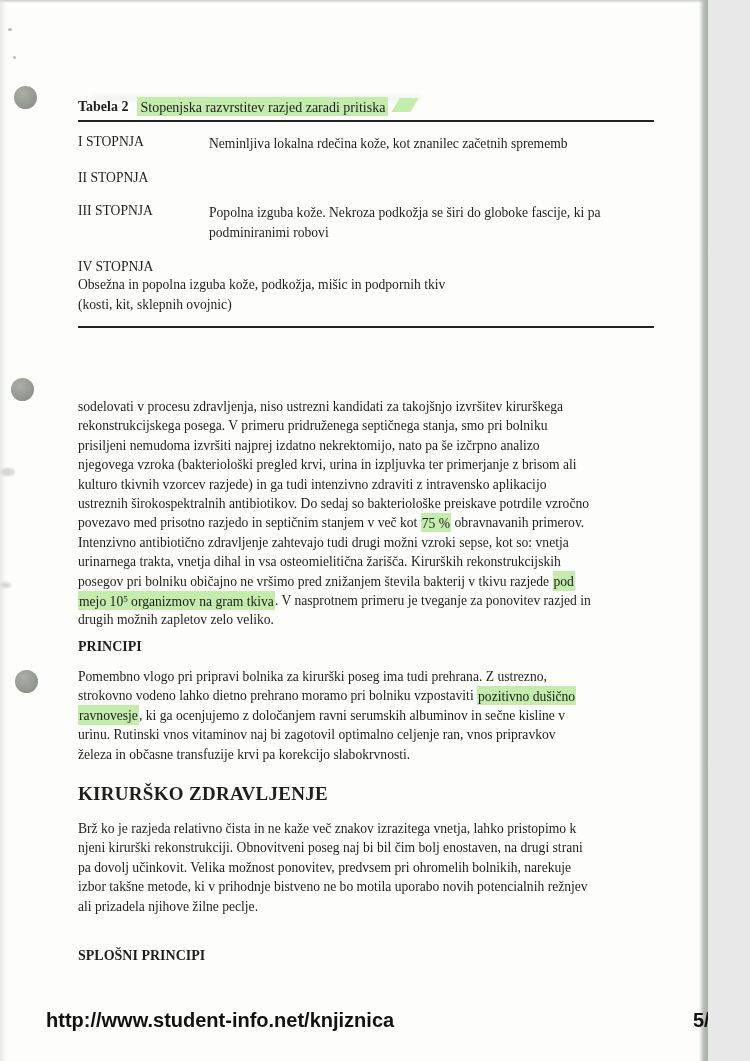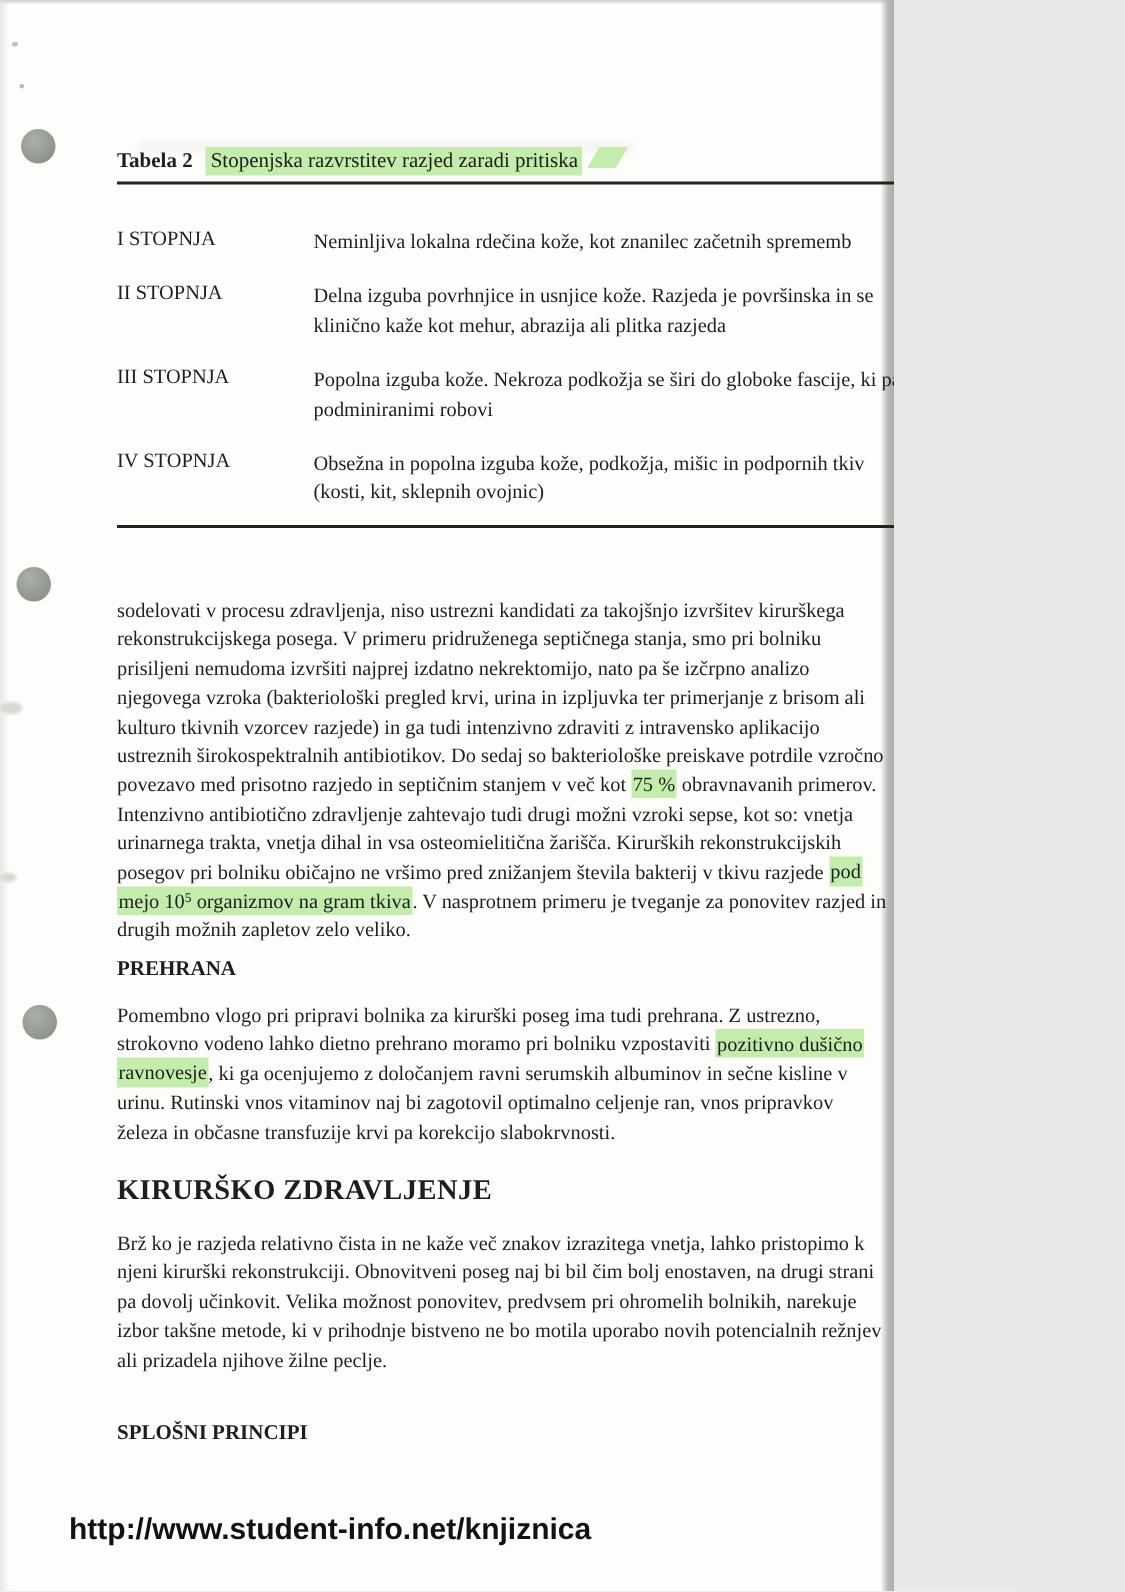--- a/index.html
+++ b/index.html
@@ -1,18 +1,18 @@
 <!DOCTYPE html>
 <html style="--hl: #c3ecad;"><head>
 <meta charset="utf-8">
 <style>
   html,body { margin:0; padding:0; background:#e8e8e8; }
   .page {
     position:relative;
-    width:596px; height:1061px;
+    width:708px; height:1061px;
     background:#fdfdfb;
     overflow:hidden;
     font-family:"Liberation Serif","DejaVu Serif",serif;
     color:#1e1e1c;
     font-size:13.6px;
   }
 
   
   .edge-top { position:absolute; top:0; left:0; right:0; height:3px;
     background:linear-gradient(#c9ccc8, rgba(255,255,255,0)); }
@@ -40,23 +40,23 @@
   .hl-tail { display:inline-block; width:19px; height:14px; margin-left:-2px;
     background:var(--hl,#c3ecad); transform:skewX(-30deg) translate(9px,-1px);
     vertical-align:-2px; }
 
   
   .table-block { position:absolute; left:78px; top:99px; width:576px; }
   .t-header { font-size:14px; white-space:nowrap; }
   .t-label { font-weight:bold; margin-right:9px; }
   .rule { border-bottom:2px solid #24241f; }
   .rule-top { margin-top:5px; }
-  .t-rows { padding-top:28px; }
+  .t-rows { padding-top:12px; }
   .trow { display:flex; margin-bottom:17px; }
-  .trow:last-child { margin-bottom:12px; }
+  .trow:last-child { margin-bottom:12px;flex-direction:column; }
   .tgrade { width:131px; flex-shrink:0; white-space:nowrap; }
   .tdesc { flex:1; }
   .tline, .pline { line-height:19.4px; white-space:nowrap; }
 
   
   .body-sections { position:absolute; left:78px; top:397px; width:640px; }
   .heading { font-weight:bold; }
   [data-name="heading-prehrana"] { margin-top:8px; font-size:14px; line-height:18px; }
   [data-name="paragraph-prehrana"] { margin-top:11px; }
   [data-name="heading-kirursko"] { margin-top:18px; font-size:19px; line-height:24px; letter-spacing:.3px; }
@@ -95,24 +95,20 @@
     <div class="rule rule-top" data-name="table-rule-top"></div>
     <div class="t-rows" data-name="table-rows">
         <div class="trow" data-name="table-row">
           <div class="tgrade" data-name="grade-cell">I  STOPNJA</div>
           <div class="tdesc" data-name="description-cell">
             <div class="tline" data-name="description-line">Neminljiva lokalna rdečina kože, kot znanilec začetnih sprememb</div>
           </div>
         </div>
         <div class="trow" data-name="table-row">
           <div class="tgrade" data-name="grade-cell">II  STOPNJA</div>
-          <div class="tdesc" data-name="description-cell">
-            <div class="tline" data-name="description-line">Delna izguba povrhnjice in usnjice kože. Razjeda je površinska in se</div>
-            <div class="tline" data-name="description-line">klinično kaže kot mehur, abrazija ali plitka razjeda</div>
-          </div>
         </div>
         <div class="trow" data-name="table-row">
           <div class="tgrade" data-name="grade-cell">III  STOPNJA</div>
           <div class="tdesc" data-name="description-cell">
             <div class="tline" data-name="description-line">Popolna izguba kože. Nekroza podkožja se širi do globoke fascije, ki pa</div>
             <div class="tline" data-name="description-line">podminiranimi robovi</div>
           </div>
         </div>
         <div class="trow" data-name="table-row">
           <div class="tgrade" data-name="grade-cell">IV  STOPNJA</div>
@@ -133,21 +129,21 @@
         <div class="pline" data-name="text-line"><span data-name="text-run">njegovega vzroka (bakteriološki pregled krvi, urina in izpljuvka ter primerjanje z brisom ali</span></div>
         <div class="pline" data-name="text-line"><span data-name="text-run">kulturo tkivnih vzorcev razjede) in ga tudi intenzivno zdraviti z intravensko aplikacijo</span></div>
         <div class="pline" data-name="text-line"><span data-name="text-run">ustreznih širokospektralnih antibiotikov. Do sedaj so bakteriološke preiskave potrdile vzročno</span></div>
         <div class="pline" data-name="text-line"><span data-name="text-run">povezavo med prisotno razjedo in septičnim stanjem v več kot </span><span data-name="highlighted-text" class="hl">75 %</span><span data-name="text-run"> obravnavanih primerov.</span></div>
         <div class="pline" data-name="text-line"><span data-name="text-run">Intenzivno antibiotično zdravljenje zahtevajo tudi drugi možni vzroki sepse, kot so: vnetja</span></div>
         <div class="pline" data-name="text-line"><span data-name="text-run">urinarnega trakta, vnetja dihal in vsa osteomielitična žarišča. Kirurških rekonstrukcijskih</span></div>
         <div class="pline" data-name="text-line"><span data-name="text-run">posegov pri bolniku običajno ne vršimo pred znižanjem števila bakterij v tkivu razjede </span><span data-name="highlighted-text" class="hl">pod</span></div>
         <div class="pline" data-name="text-line"><span data-name="highlighted-text" class="hl">mejo 10<sup>5</sup> organizmov na gram tkiva</span><span data-name="text-run">. V nasprotnem primeru je tveganje za ponovitev razjed in</span></div>
         <div class="pline" data-name="text-line"><span data-name="text-run">drugih možnih zapletov zelo veliko.</span></div>
       </div>
-      <div class="heading" data-name="heading-prehrana">PREHRANA</div>
+      <div class="heading" data-name="heading-prehrana">PRINCIPI</div>
       <div class="para" data-name="paragraph-prehrana">
         <div class="pline" data-name="text-line"><span data-name="text-run">Pomembno vlogo pri pripravi bolnika za kirurški poseg ima tudi prehrana. Z ustrezno,</span></div>
         <div class="pline" data-name="text-line"><span data-name="text-run">strokovno vodeno lahko dietno prehrano moramo pri bolniku vzpostaviti </span><span data-name="highlighted-text" class="hl">pozitivno dušično</span></div>
         <div class="pline" data-name="text-line"><span data-name="highlighted-text" class="hl">ravnovesje</span><span data-name="text-run">, ki ga ocenjujemo z določanjem ravni serumskih albuminov in sečne kisline v</span></div>
         <div class="pline" data-name="text-line"><span data-name="text-run">urinu. Rutinski vnos vitaminov naj bi zagotovil optimalno celjenje ran, vnos pripravkov</span></div>
         <div class="pline" data-name="text-line"><span data-name="text-run">železa in občasne transfuzije krvi pa korekcijo slabokrvnosti.</span></div>
       </div>
       <div class="heading" data-name="heading-kirursko">KIRURŠKO ZDRAVLJENJE</div>
       <div class="para" data-name="paragraph-kirursko">
         <div class="pline" data-name="text-line"><span data-name="text-run">Brž ko je razjeda relativno čista in ne kaže več znakov izrazitega vnetja, lahko pristopimo k</span></div>

